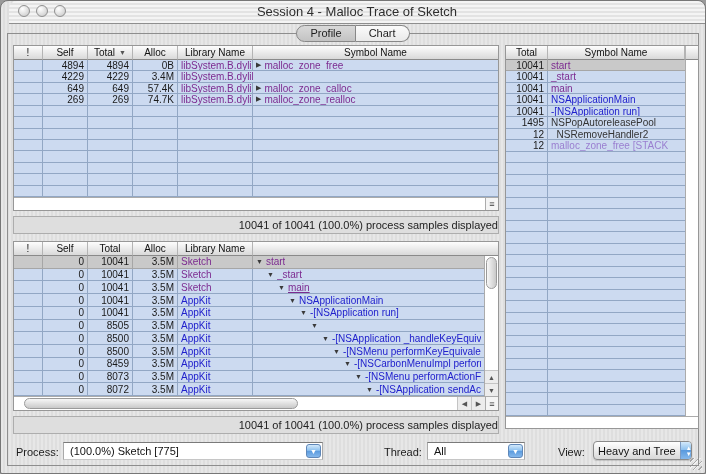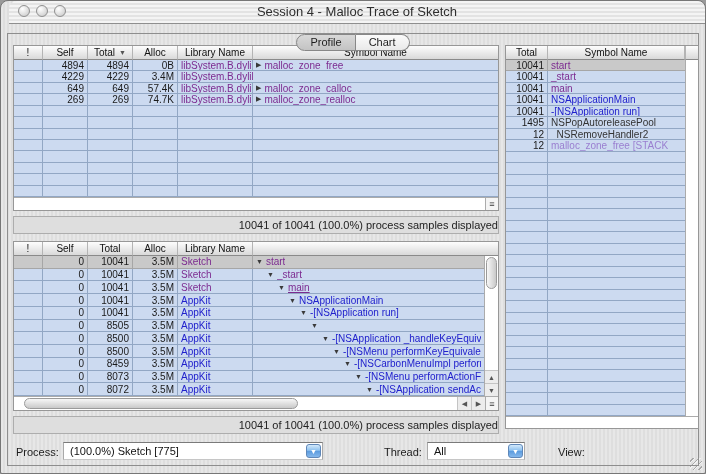--- a/index.html
+++ b/index.html
@@ -10,21 +10,21 @@
   .titlebar{position:absolute;top:0;left:8px;right:0;height:22px;
     background:repeating-linear-gradient(180deg,#f4f4f4 0 2px,#e3e3e3 2px 4px);
     border-bottom:1px solid #8e8e8e;border-radius:8px 8px 0 0;}
   .traffic{position:absolute;top:4px;left:9px;display:flex;gap:6px;}
   .light{width:12px;height:12px;border-radius:50%;border:1px solid #8f8f8f;box-sizing:border-box;
     background:radial-gradient(circle at 35% 30%,#ffffff 0%,#d6d6d6 70%,#bdbdbd 100%);}
   .title{line-height:21px;text-align:center;font-size:13px;color:#2e2e2e;}
   
   .tabbar{position:absolute;top:24px;left:0;right:0;height:17px;display:flex;justify-content:center;z-index:6;}
   .tab{height:17px;line-height:15px;font-size:11px;color:#1d1d1d;padding:0 13px;box-sizing:border-box;
-    border:1px solid #878787;background:linear-gradient(#fbfbfb,#e9e9e9);margin-top:9px;}
+    border:1px solid #878787;background:linear-gradient(#fbfbfb,#e9e9e9);}
   .tab.selected{background:linear-gradient(#d9d9d9,#c3c3c3);}
   .tab:first-child{border-radius:9px 0 0 9px;}
   .tab:last-child{border-radius:0 9px 9px 0;border-left:none;}
   .contentbox{position:absolute;left:6px;right:6px;top:32px;bottom:7px;border:1px solid #8e8e8e;z-index:1;}
   
   .frame{position:absolute;box-sizing:border-box;border:1px solid #979797;background:#fff;display:flex;flex-direction:column;overflow:hidden;}
   .thead{height:14px;display:flex;flex:none;}
   .hcell{box-sizing:border-box;display:flex;align-items:center;justify-content:center;font-size:10px;color:#111;
     background:linear-gradient(#fdfdfd,#d9d9d9);border-right:1px solid #b4b4b4;border-bottom:1px solid #8a8a8a;
     overflow:hidden;white-space:nowrap;}
@@ -557,18 +557,25 @@
       <div class="combo" style="left:55px;width:260px;">
         <div class="combotext">(100.0%) Sketch [775]</div>
         <div class="combobtn">▼</div>
       </div>
       <div class="flabel" style="left:376px;">Thread:</div>
       <div class="combo" style="left:419px;width:98px;">
         <div class="combotext">All</div>
         <div class="combobtn">▼</div>
       </div>
       <div class="flabel" style="left:550px;">View:</div>
+      <div class="popup" style="left:585px;width:99px;">
+        <div class="plbl">Heavy and Tree</div>
+        <div class="pcap">
+          <span>▲</span>
+            <span>▼</span>
+        </div>
+      </div>
     </div>
 
   </div>
 
   <div class="grip"></div>
 </div>
 
 </body></html>

